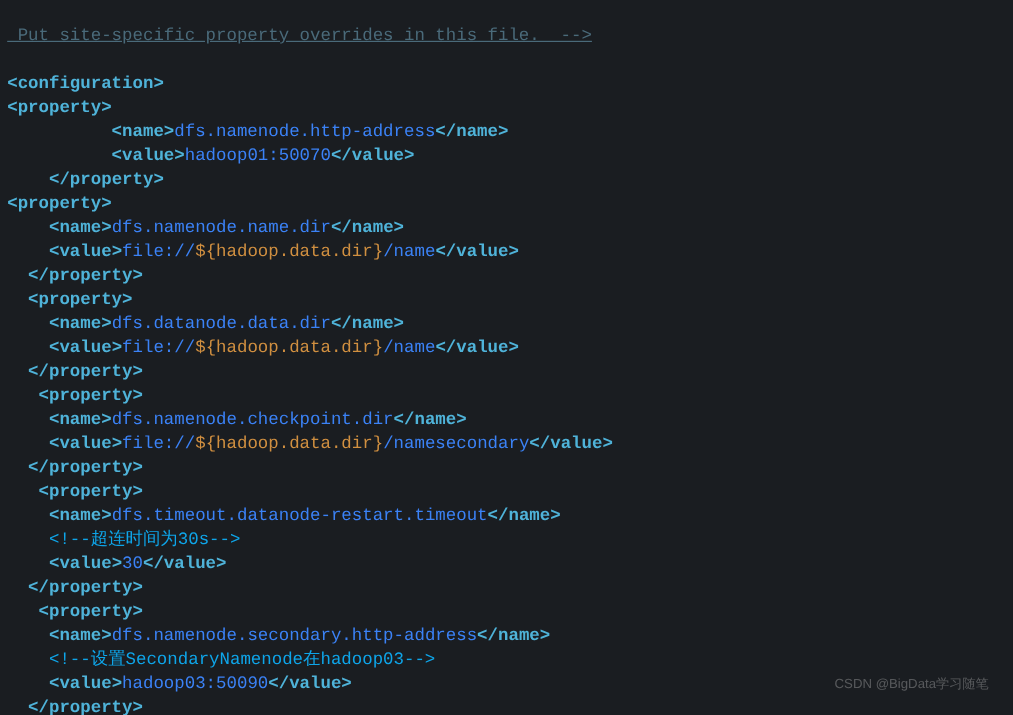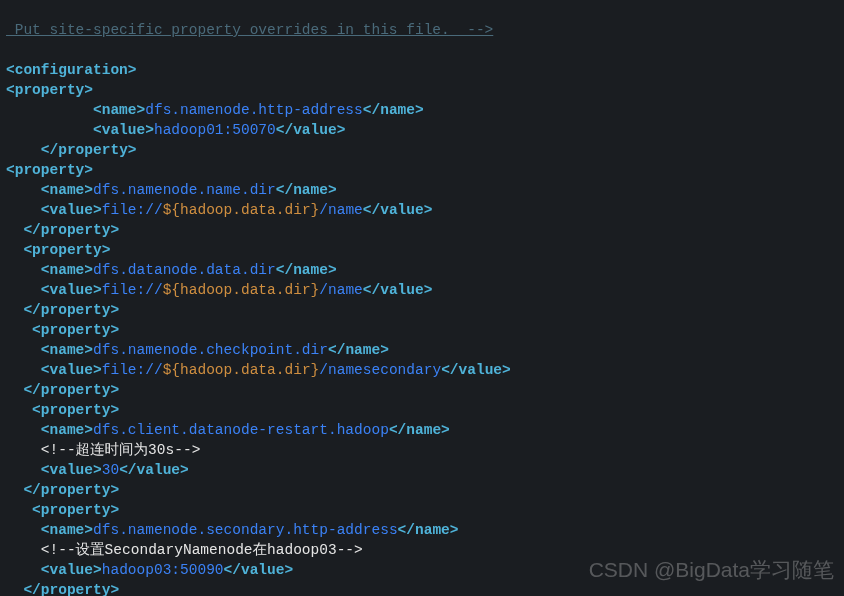--- a/index.html
+++ b/index.html
@@ -15,29 +15,29 @@
     overflow: hidden;
     position: relative;
   }
   .code {
     padding: 0 6px;
     white-space: pre;
   }
   .tag { color: #4fb3d9; font-weight: bold; }
   .txt { color: #3b82f6; }
   .var { color: #d08f40; font-family: Liberation Mono, monospace; }
-  .comment { color: #e5e5e5; }
+  .comment { color: #0ea5e9; }
   .dim { color: #4a6a7a; text-decoration: underline; }
   .watermark {
     position: absolute;
     bottom: 16px;
-    right: 10px;
+    right: 20px;
     color: rgba(200,200,200,0.35);
     font-family: sans-serif;
-    font-size: 21px;
+    font-size: 11px;
     pointer-events: none;
   }
 </style>
 </head>
 <body>
 
 <div class="code">
 <span class="dim"><span> Put site-specific property overrides in this file.  --&gt;</span></span>
 
 <span class="tag">&lt;configuration&gt;</span>
@@ -51,21 +51,21 @@
 <span>  </span><span class="tag">&lt;/property&gt;</span>
 <span>  </span><span class="tag">&lt;property&gt;</span>
 <span>    </span><span class="tag">&lt;name&gt;</span><span class="txt">dfs.datanode.data.dir</span><span class="tag">&lt;/name&gt;</span>
 <span>    </span><span class="tag">&lt;value&gt;</span><span class="txt">file://</span><span class="var">${hadoop.data.dir}</span><span class="txt">/name</span><span class="tag">&lt;/value&gt;</span>
 <span>  </span><span class="tag">&lt;/property&gt;</span>
 <span>   </span><span class="tag">&lt;property&gt;</span>
 <span>    </span><span class="tag">&lt;name&gt;</span><span class="txt">dfs.namenode.checkpoint.dir</span><span class="tag">&lt;/name&gt;</span>
 <span>    </span><span class="tag">&lt;value&gt;</span><span class="txt">file://</span><span class="var">${hadoop.data.dir}</span><span class="txt">/namesecondary</span><span class="tag">&lt;/value&gt;</span>
 <span>  </span><span class="tag">&lt;/property&gt;</span>
 <span>   </span><span class="tag">&lt;property&gt;</span>
-<span>    </span><span class="tag">&lt;name&gt;</span><span class="txt">dfs.client.datanode-restart.hadoop</span><span class="tag">&lt;/name&gt;</span>
+<span>    </span><span class="tag">&lt;name&gt;</span><span class="txt">dfs.timeout.datanode-restart.timeout</span><span class="tag">&lt;/name&gt;</span>
 <span>    </span><span class="comment">&lt;!--超连时间为30s--&gt;</span>
 <span>    </span><span class="tag">&lt;value&gt;</span><span class="txt">30</span><span class="tag">&lt;/value&gt;</span>
 <span>  </span><span class="tag">&lt;/property&gt;</span>
 <span>   </span><span class="tag">&lt;property&gt;</span>
 <span>    </span><span class="tag">&lt;name&gt;</span><span class="txt">dfs.namenode.secondary.http-address</span><span class="tag">&lt;/name&gt;</span>
 <span>    </span><span class="comment">&lt;!--设置SecondaryNamenode在hadoop03--&gt;</span>
 <span>    </span><span class="tag">&lt;value&gt;</span><span class="txt">hadoop03:50090</span><span class="tag">&lt;/value&gt;</span>
 <span>  </span><span class="tag">&lt;/property&gt;</span>
 
 

